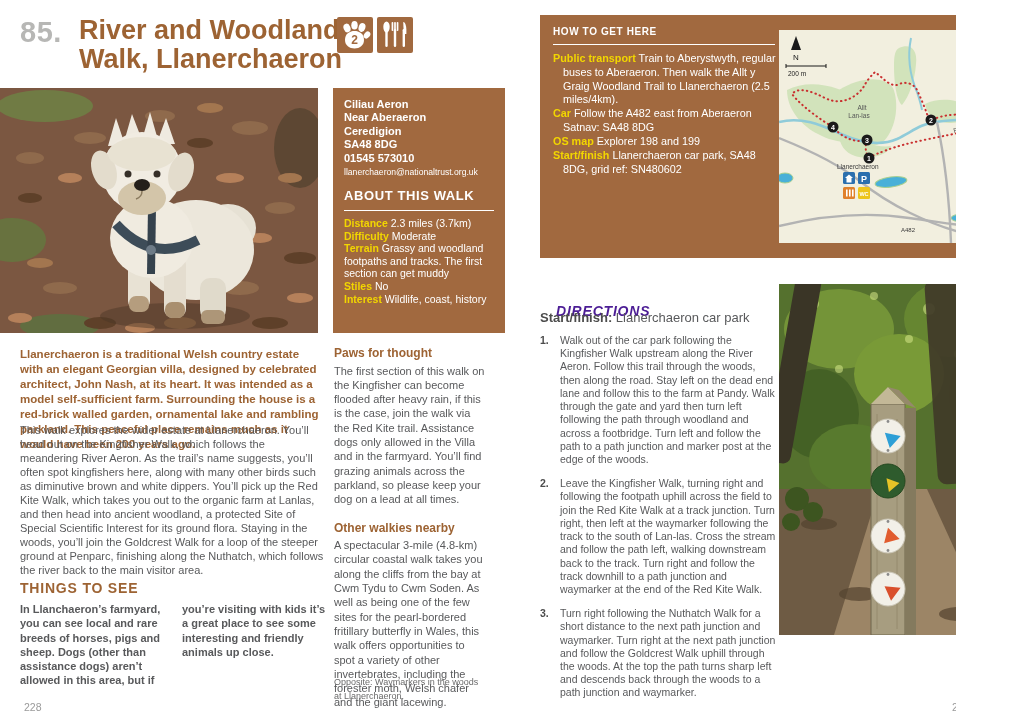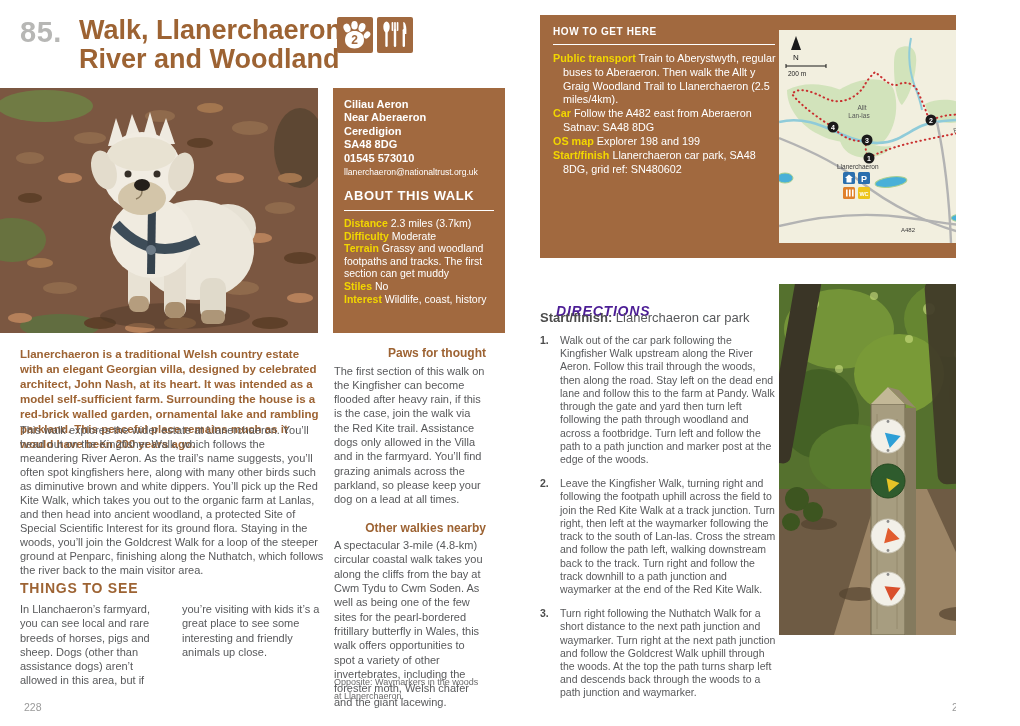--- a/index.html
+++ b/index.html
@@ -16,25 +16,25 @@
   .infobox .addr{font-weight:bold;font-size:11px;line-height:1.22;}
   .infobox .email{font-size:8.6px;font-weight:normal;margin-top:2px;}
   .box-h{font-size:13px;font-weight:bold;letter-spacing:.6px;margin-top:11px;}
   .box-rule{border:none;border-top:1px solid #fff;margin:6px 0 6px 0;}
   .ylab{color:#f2d600;font-weight:bold;}
   .det{margin:0;}
 
   .intro{font-size:11.5px;font-weight:bold;color:#9d6333;line-height:1.3;margin:0;}
   .bodytxt{font-size:11px;color:#58595b;line-height:1.27;margin:0;}
   .sec-h{font-size:14px;font-weight:bold;color:#9d6333;letter-spacing:.8px;margin:0;}
-  .col2wrap{display:flex;gap:16px;}
+  .col2wrap{display:flex;gap:16px;font-weight:bold;}
   .col2wrap p{width:146px;font-size:11px;line-height:1.3;margin:0;}
 
   .midcol{width:152px;font-size:11px;line-height:1.3;}
-  .mid-h{font-size:12px;font-weight:bold;color:#9d6333;margin:0 0 2px 0;text-align:right;}
+  .mid-h{font-size:12px;font-weight:bold;color:#9d6333;margin:0 0 2px 0;}
   .midcol p{margin:0 0 14px 0;}
   .caption{font-size:9px;color:#6b6b6b;line-height:1.5;}
   .pgnum{font-size:10.5px;color:#9a9a9a;}
 
   
   .howbox{background:#a1693f;color:#fff;box-sizing:border-box;padding:11px 13px;}
   .howbox .box-h2{font-size:10px;font-weight:bold;letter-spacing:.6px;color:#fff;margin:0;}
   .howbox .rule{border:none;border-top:1px solid #fff;width:222px;margin:7px 0 7px 0;}
   .how-items{width:226px;font-size:10.8px;line-height:1.28;}
   .how-item{padding-left:10px;text-indent:-10px;margin:0;}
@@ -47,22 +47,22 @@
   .step .n{width:20px;flex:none;font-weight:bold;color:#4c4c4c;}
   .step .t{flex:1;}
 </style>
 </head>
 <body>
 
 <div id="spread">
 
   <div class="abs walk-num" style="left:20px;top:16px;">85.</div>
   <div class="abs walk-title" style="left:79px;top:16px;">
+    <div>River and Woodland</div>
     <div>Walk, Llanerchaeron</div>
-    <div>River and Woodland</div>
   </div>
 
   <div class="abs hd-icon" style="left:337px;top:17px;">
     <svg width="36" height="36" viewBox="0 0 36 36">
       <g fill="#fff">
         <ellipse cx="10" cy="11" rx="3.4" ry="4.4" transform="rotate(-22 10 11)"></ellipse>
         <ellipse cx="17.5" cy="8.2" rx="3.2" ry="4.3"></ellipse>
         <ellipse cx="25" cy="10.5" rx="3.3" ry="4.4" transform="rotate(20 25 10.5)"></ellipse>
         <ellipse cx="30" cy="18" rx="2.9" ry="3.8" transform="rotate(40 30 18)"></ellipse>
         <path d="M8 23 C8 16.5 13 14 17.5 14 C22 14 27 16.5 27 23 C27 28.5 22.5 31.5 17.5 31.5 C12.5 31.5 8 28.5 8 23 Z"></path>

